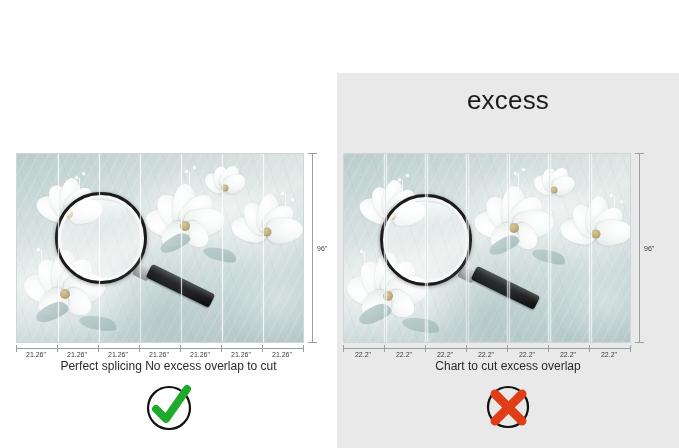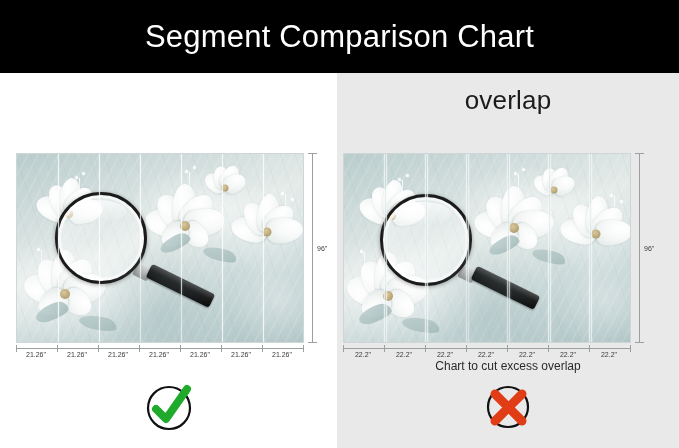--- a/index.html
+++ b/index.html
@@ -177,23 +177,20 @@
     position:absolute;top:308px;left:50%;transform:translateX(-50%);
     width:52px;height:52px;
   }
   .mark svg{display:block;width:52px;height:52px;}
 </style>
 </head>
 <body>
 
 <div id="root">
 
-  <div class="banner">
-    <div class="banner-title">Segment Comparison Chart</div>
-  </div>
 
   <div class="panels">
 
     <div class="panel panel-left">
 
       <div class="mural-wrap mural-left">
         <div class="mural">
 
           <div class="flower" style="left:48px;top:140px;">
             <div class="petal" style="--pw:30px;--ph:42px;--rot:-75deg;"></div>
@@ -295,31 +292,32 @@
         </div>
 
         <div class="ruler-v" style="left:290px;">
           <div class="vline"></div>
           <div class="vcap" style="top:0;"></div>
           <div class="vcap" style="top:189px;"></div>
           <div class="height-label">96"</div>
         </div>
       </div>
 
+      <div class="caption">Perfect splicing No excess overlap to cut</div>
 
       <div class="mark">
         <svg viewBox="0 0 52 52">
           <circle cx="26" cy="27" r="21" fill="none" stroke="#111111" stroke-width="2.2"></circle>
           <path d="M13 28 L23 38 L44 8" fill="none" stroke="#1faa2b" stroke-width="8" stroke-linecap="round" stroke-linejoin="round"></path>
         </svg>
       </div>
     </div>
 
     <div class="panel panel-right">
-      <div class="panel-heading">overlap</div>
+      <div class="panel-heading">excess</div>
 
       <div class="mural-wrap mural-right">
         <div class="mural">
 
           <div class="flower" style="left:44px;top:142px;">
             <div class="petal" style="--pw:30px;--ph:42px;--rot:-75deg;"></div>
             <div class="petal" style="--pw:28px;--ph:40px;--rot:-35deg;"></div>
             <div class="petal" style="--pw:26px;--ph:44px;--rot:0deg;"></div>
             <div class="petal" style="--pw:28px;--ph:40px;--rot:35deg;"></div>
             <div class="petal" style="--pw:30px;--ph:42px;--rot:75deg;"></div>

